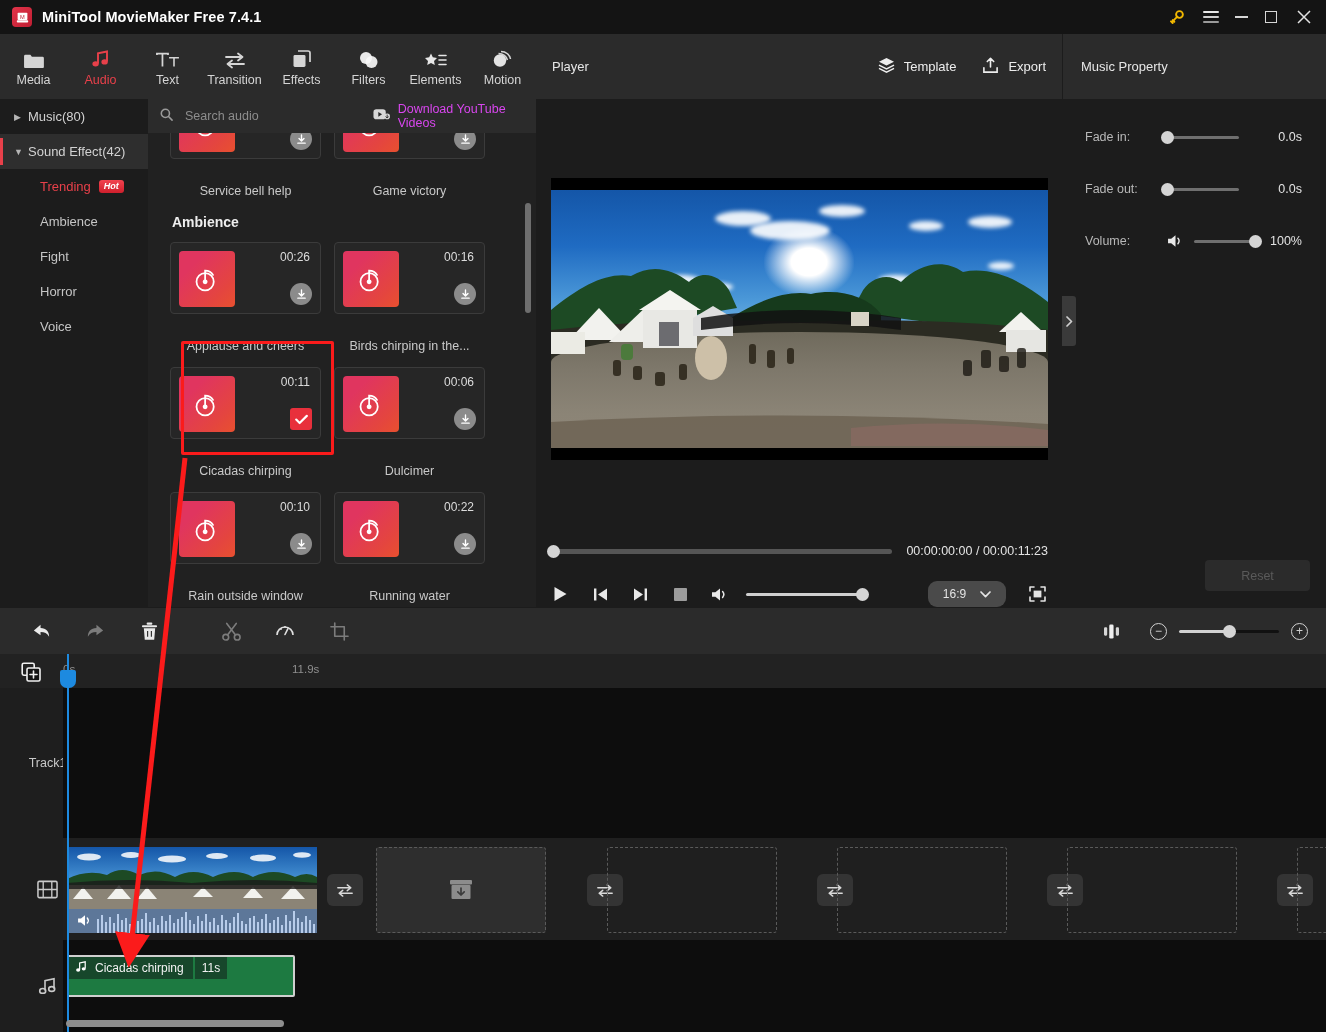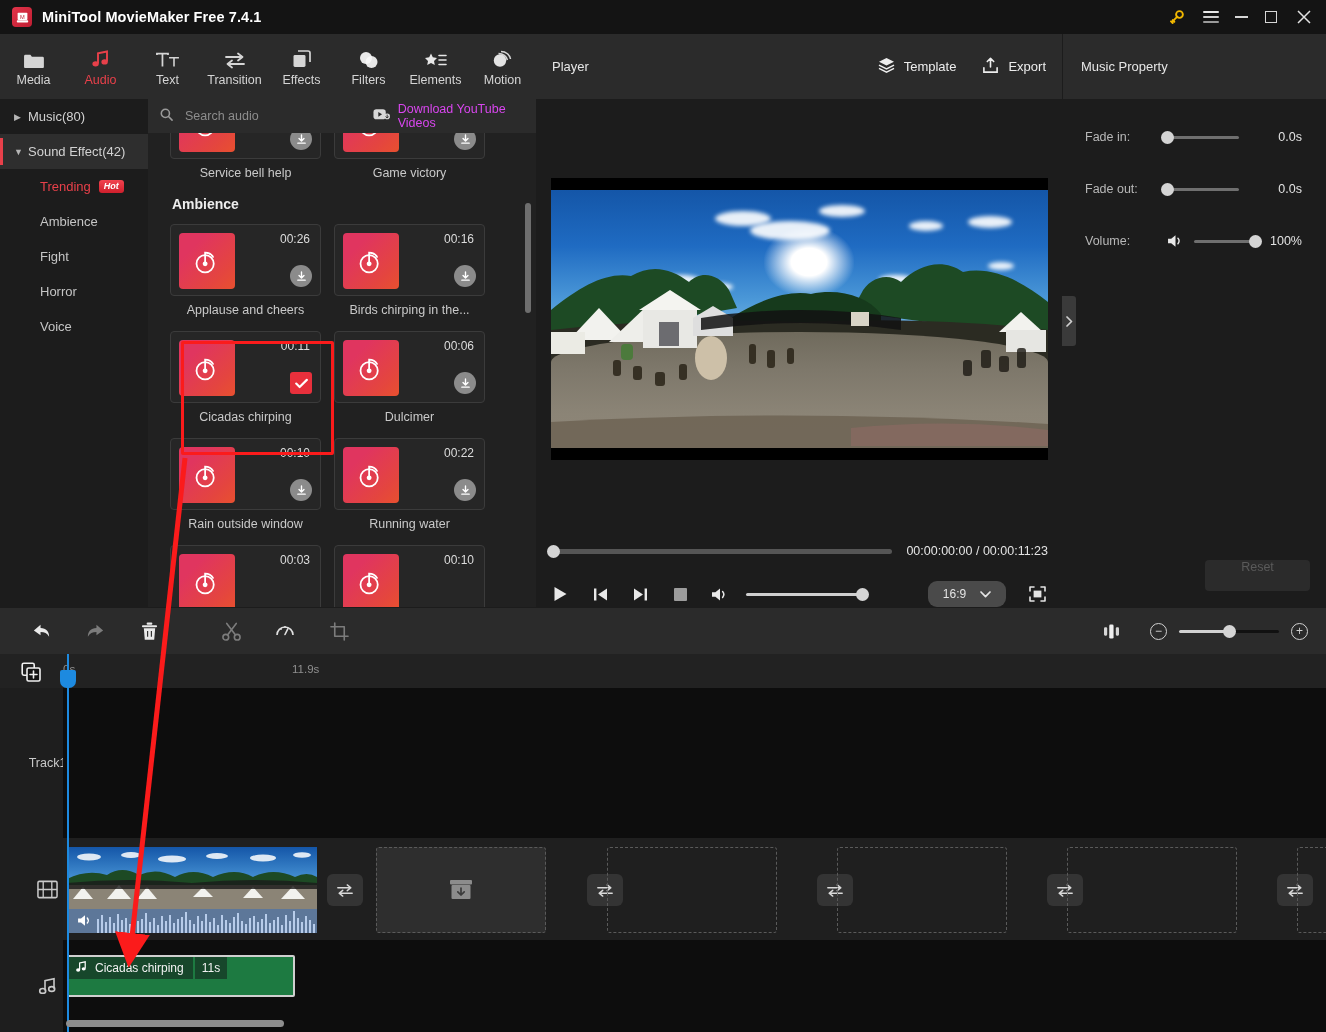--- a/index.html
+++ b/index.html
@@ -107,21 +107,21 @@
   .dlbtn{
     position:absolute;right:8px;bottom:8px;width:22px;height:22px;border-radius:50%;
     background:#8b8b8b;display:flex;align-items:center;justify-content:center;
   }
   .checked{
     position:absolute;right:8px;bottom:8px;width:22px;height:22px;border-radius:3px;
     background:#e8303c;display:flex;align-items:center;justify-content:center;
     color:#fff;font-size:14px;font-weight:bold;
   }
   .card-label{
-    width:151px; text-align:center; font-size:12.5px; color:#c9c9c9; margin-top:7px;
+    width:151px; text-align:center; font-size:12.5px; color:#c9c9c9; margin-top:25px;
     white-space:nowrap; overflow:hidden; text-overflow:ellipsis;
   }
   .sel-ring{
     position:absolute; left:181px; top:341px; width:153px; height:114px;
     border:3px solid #fb1b1b; border-radius:2px; pointer-events:none; z-index:9;
   }
   .list-scrollbar{
     position:absolute; right:5px; top:70px; width:6px; height:110px;
     background:#6e6e6e; border-radius:3px;
   }
@@ -175,21 +175,21 @@
   .prop-head span{ font-size:13px; color:#e6e6e6;}
   .prop-row{ display:flex; align-items:center; height:30px; margin-top:23px; padding-left:22px;}
   .prop-row .lbl{ width:82px; font-size:12.5px; color:#b8b8b8;}
   .prop-slider{ position:relative; width:72px;height:3px;background:#6f6f6f;border-radius:2px;}
   .prop-slider .knob{ position:absolute;left:-6px;top:-5px;width:13px;height:13px;border-radius:50%;background:#d4d4d4;}
   .prop-slider.vol{ width:62px; margin-left:10px;}
   .prop-slider.vol .knob{ left:auto; right:-6px;}
   .prop-val{ margin-left:auto; margin-right:24px; font-size:12.5px; color:#e2e2e2;}
   .reset-btn{
     position:absolute; left:1205px; top:560px; width:105px;height:31px;
-    background:#2b2b2b;border-radius:4px;display:flex;justify-content:center;
+    background:#2b2b2b;border-radius:4px;display:flex;align-items:center;justify-content:center;
     font-size:12.5px;color:#5a5a5a;
   }
 
   
   .tl-toolbar{
     position:absolute; top:608px; left:0; width:1326px; height:46px;
     background:#2b2b2b; display:flex; align-items:center;
   }
   .tb-ico{ width:34px;height:34px;display:flex;align-items:center;justify-content:center;color:#e4e4e4;}
   .tb-ico.dim{ color:#7c7c7c; }

